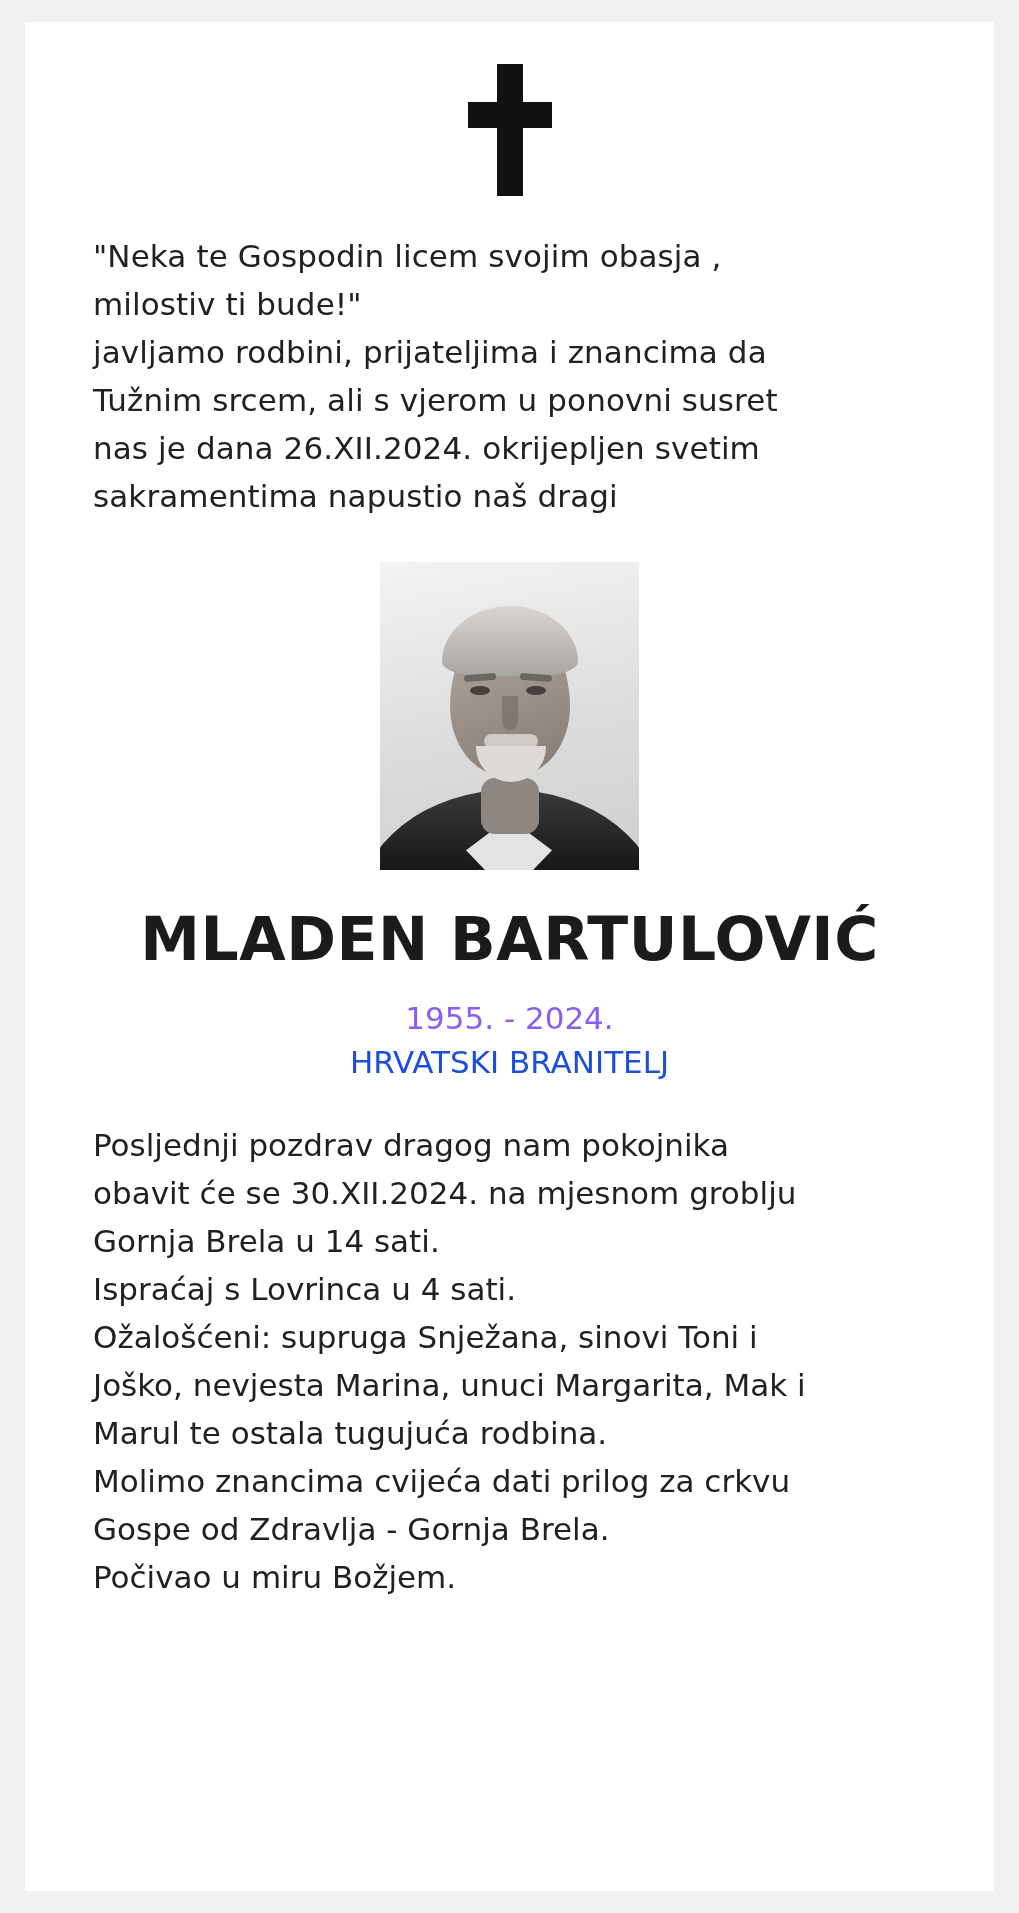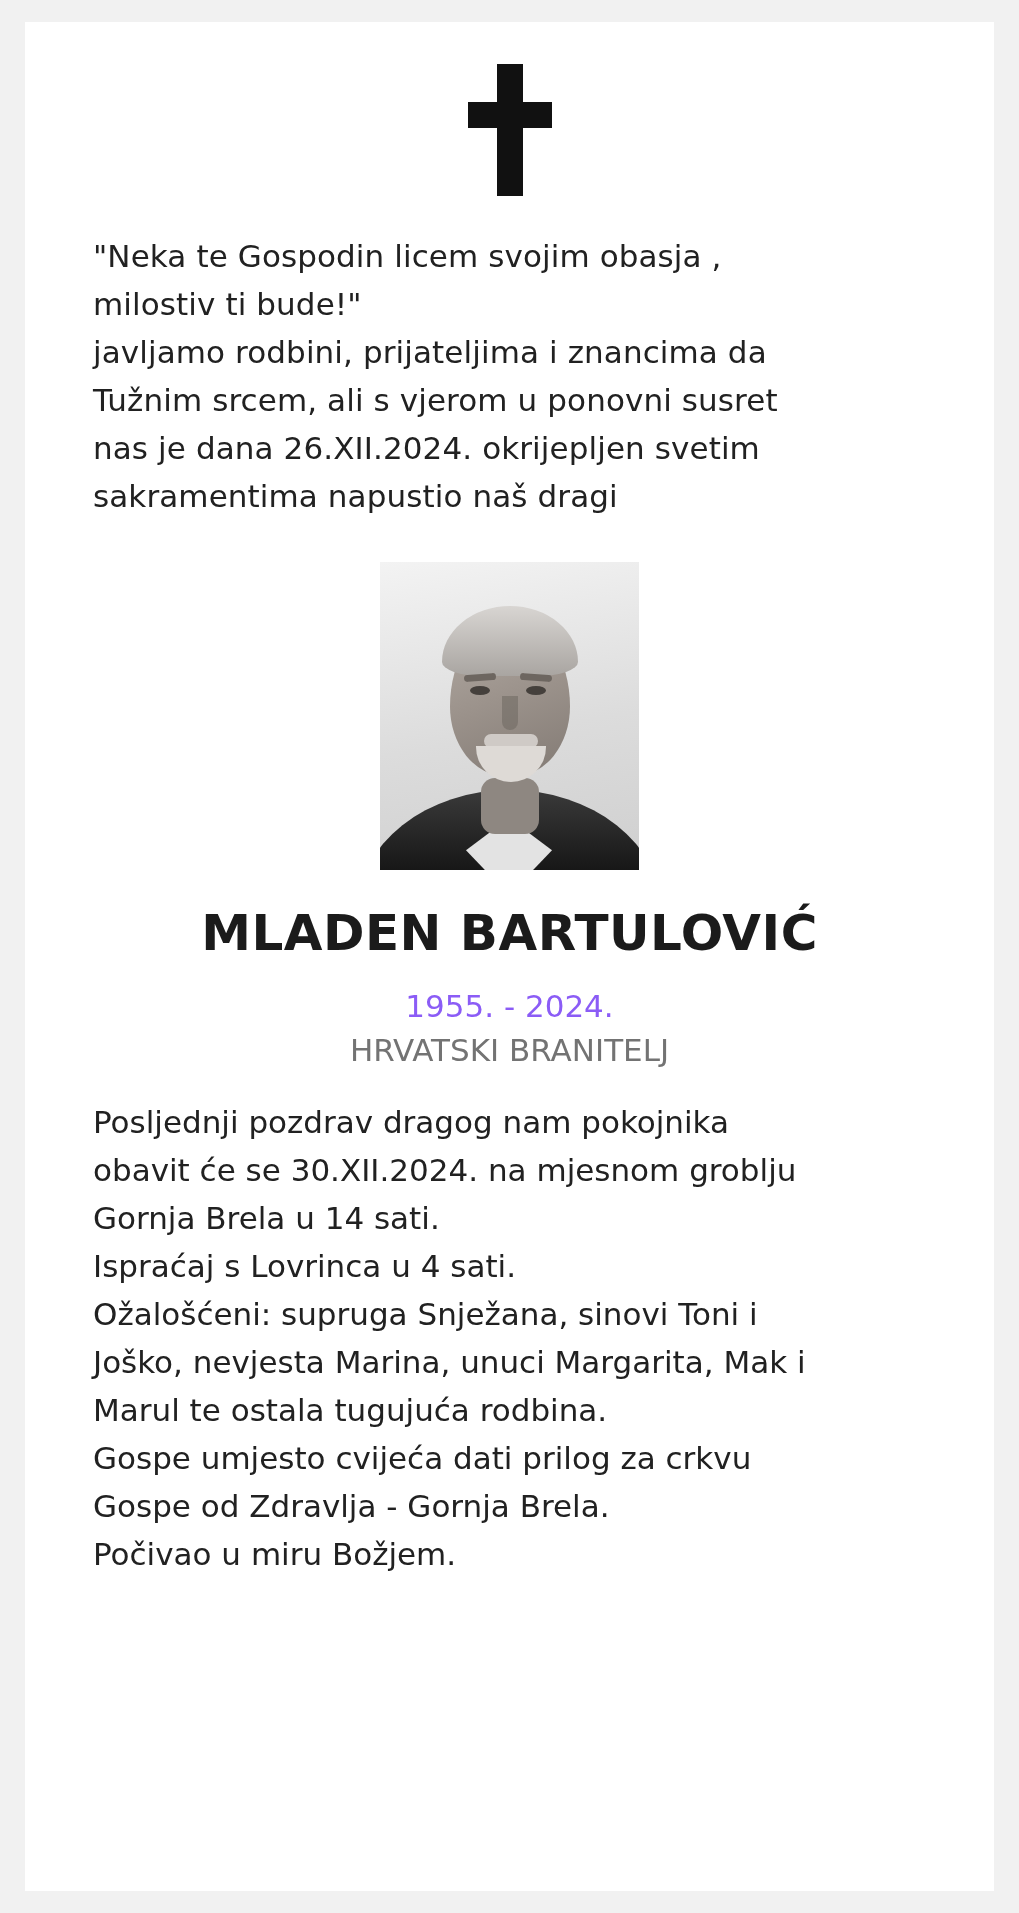--- a/index.html
+++ b/index.html
@@ -189,41 +189,41 @@
     top: 184px;
     width: 70px;
     height: 36px;
     border-radius: 0 0 36px 36px;
     background: #dedad6;
   }
 
   .name {
     margin-top: 34px;
     text-align: center;
-    font-size: 50px;
+    font-size: 60px;
     font-weight: bold;
     letter-spacing: 0.5px;
     color: #1b1b1b;
   }
   .years {
     margin-top: 22px;
     text-align: center;
     font-size: 31px;
     color: #8b5cf6;
     line-height: 44px;
   }
   .subtitle {
     text-align: center;
     font-size: 31px;
-    color: #737373;
+    color: #1d4ed8;
     line-height: 44px;
   }
 
   .body-text {
-    margin-top: 26px;
+    margin-top: 37px;
     padding: 0 24px 0 30px;
     font-size: 31px;
     line-height: 48px;
     color: #212121;
   }
   .body-text p {
     margin: 0;
   }
 </style>
 </head>
@@ -272,20 +272,20 @@
       <div class="subtitle">HRVATSKI BRANITELJ</div>
 
       <div class="body-text">
         <p>Posljednji pozdrav dragog nam pokojnika</p>
         <p>obavit će se 30.XII.2024. na mjesnom groblju</p>
         <p>Gornja Brela u 14 sati.</p>
         <p>Ispraćaj s Lovrinca u 4 sati.</p>
         <p>Ožalošćeni: supruga Snježana, sinovi Toni i</p>
         <p>Joško, nevjesta Marina, unuci Margarita, Mak i</p>
         <p>Marul te ostala tugujuća rodbina.</p>
-        <p>Gospe umjesto cvijeća dati prilog za crkvu</p>
+        <p>Molimo znancima cvijeća dati prilog za crkvu</p>
         <p>Gospe od Zdravlja - Gornja Brela.</p>
         <p>Počivao u miru Božjem.</p>
       </div>
 
     </div>
   </div>
 </div>
 
 </body></html>

